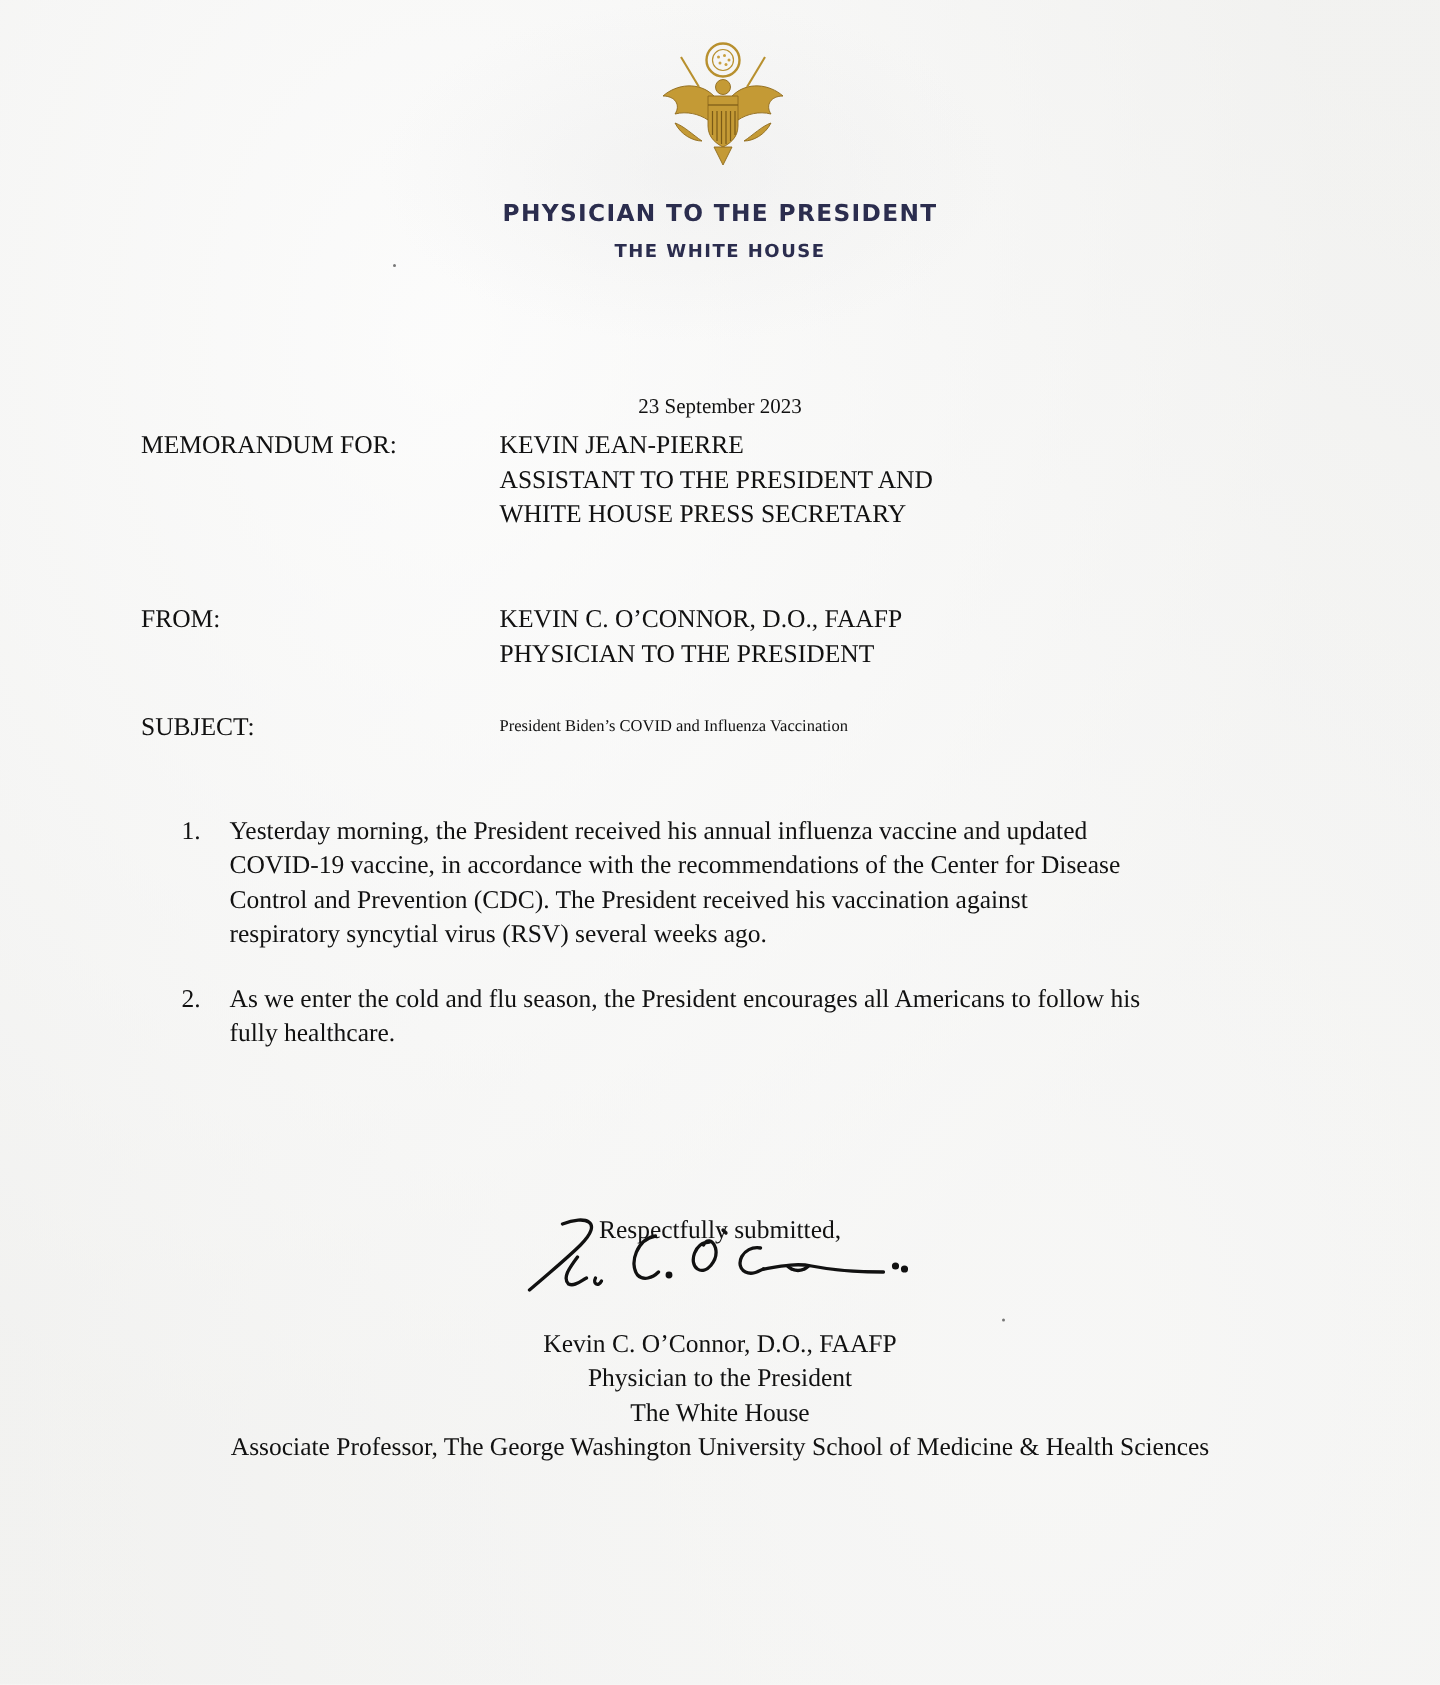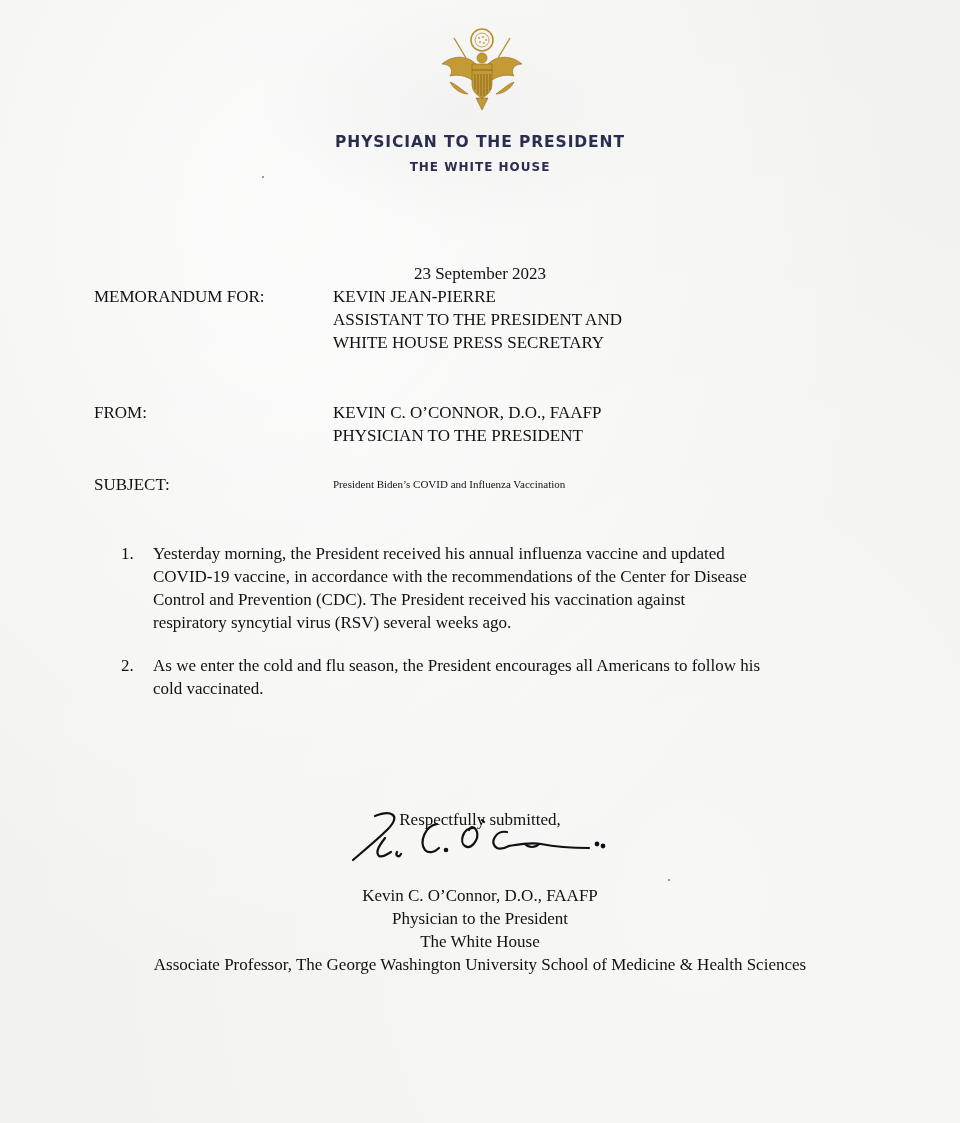--- a/index.html
+++ b/index.html
@@ -29,21 +29,21 @@
     font-family: "DejaVu Sans", sans-serif; font-weight: bold;
     color: #2b2d4e; font-size: 15.5px; letter-spacing: 0.9px;
   }
   .lh-sub {
     position: absolute; left: 0; width: 960px; top: 160px; text-align: center;
     font-family: "DejaVu Sans", sans-serif; font-weight: bold;
     color: #2b2d4e; font-size: 12px; letter-spacing: 1px;
   }
   .date {
     position: absolute; left: 0; width: 960px; top: 264px; text-align: center;
-    font-size: 17px;
+    font-size: 14px;
   }
   .field { position: absolute; font-size: 17px; line-height: 23px; }
   .field-label { position: absolute; left: 94px; }
   .field-value { position: absolute; left: 333px; white-space: nowrap; }
   .para {
     position: absolute; left: 121px; width: 760px; font-size: 17px; line-height: 23px;
   }
   .para .num { position: absolute; left: 0; top: 0; }
   .para .txt { position: absolute; left: 32px; top: 0; width: 735px; }
   .closing {
@@ -133,21 +133,21 @@
       <div>COVID-19 vaccine, in accordance with the recommendations of the Center for Disease</div>
       <div>Control and Prevention (CDC). The President received his vaccination against</div>
       <div>respiratory syncytial virus (RSV) several weeks ago.</div>
     </div>
   </div>
 
   <div class="para" style="top:654px;">
     <span class="num">2.</span>
     <div class="txt">
       <div>As we enter the cold and flu season, the President encourages all Americans to follow his</div>
-      <div>cold vaccinated.</div>
+      <div>fully healthcare.</div>
     </div>
   </div>
 
   <div class="closing">Respectfully submitted,</div>
 
   <svg class="sig" viewBox="0 0 280 60">
     <g fill="none" stroke="#111" stroke-width="2.2" stroke-linecap="round" stroke-linejoin="round">
       <path d="M30 8 C45 2, 58 6, 42 22 C34 30, 22 40, 8 52"></path>
       <path d="M40 30 C34 38, 30 44, 34 48 C38 50, 42 46, 46 44"></path>
       <path d="M52 44 C50 48, 54 50, 56 46"></path>

